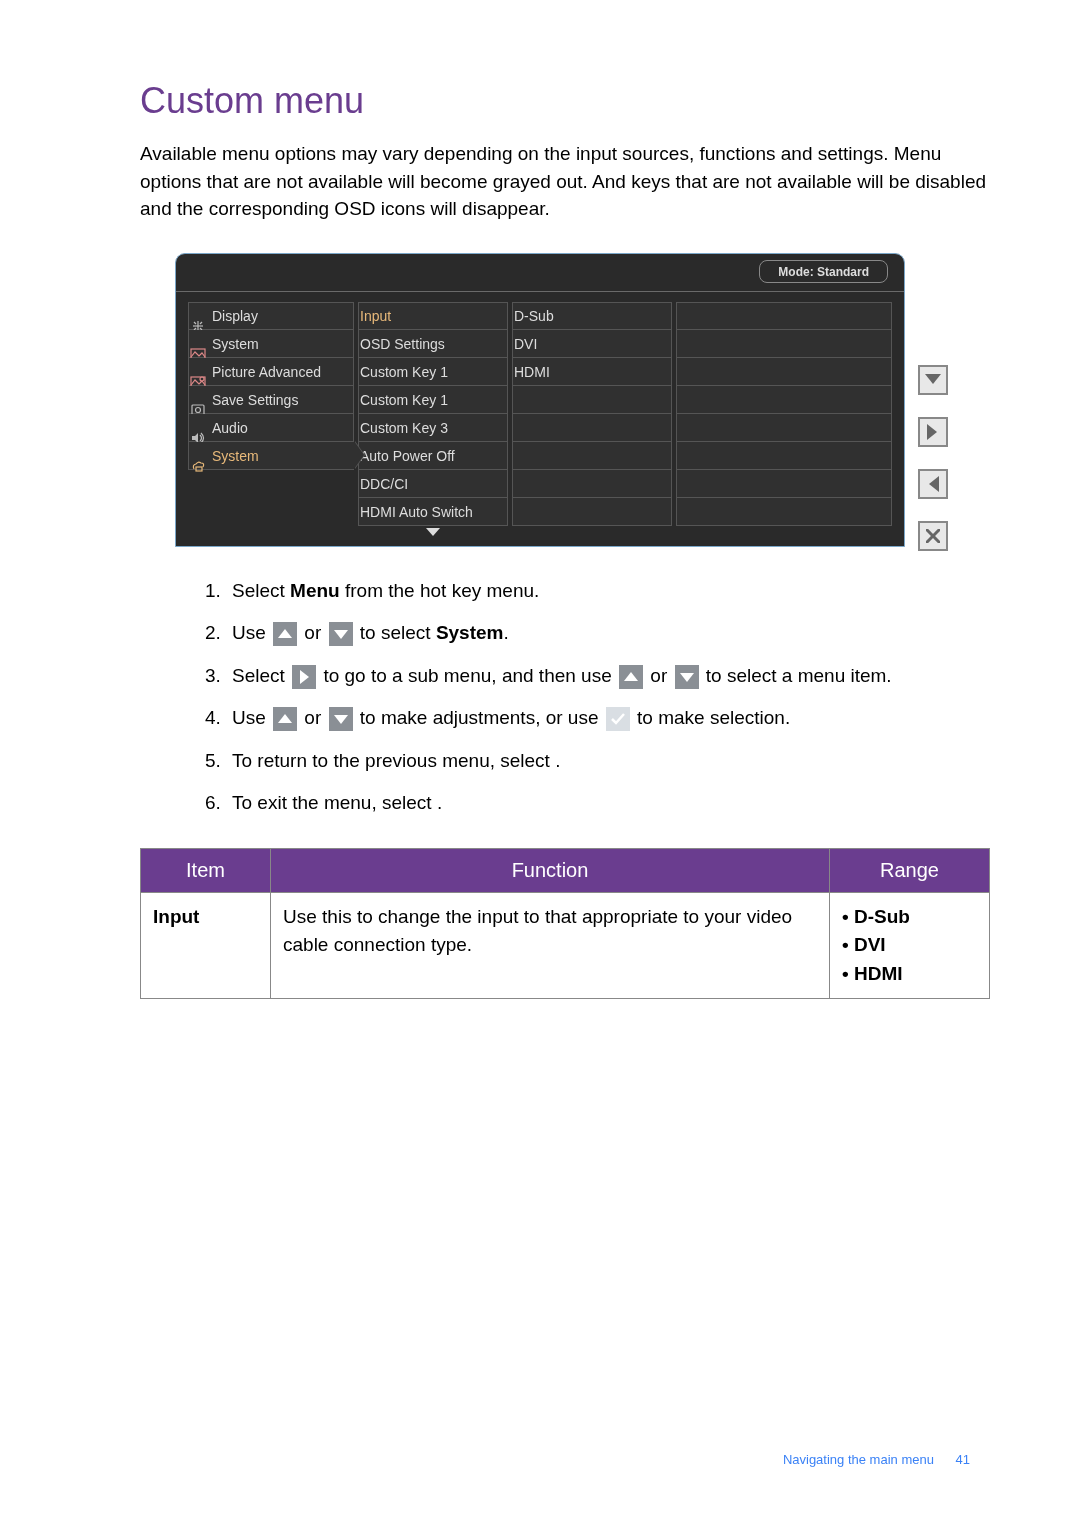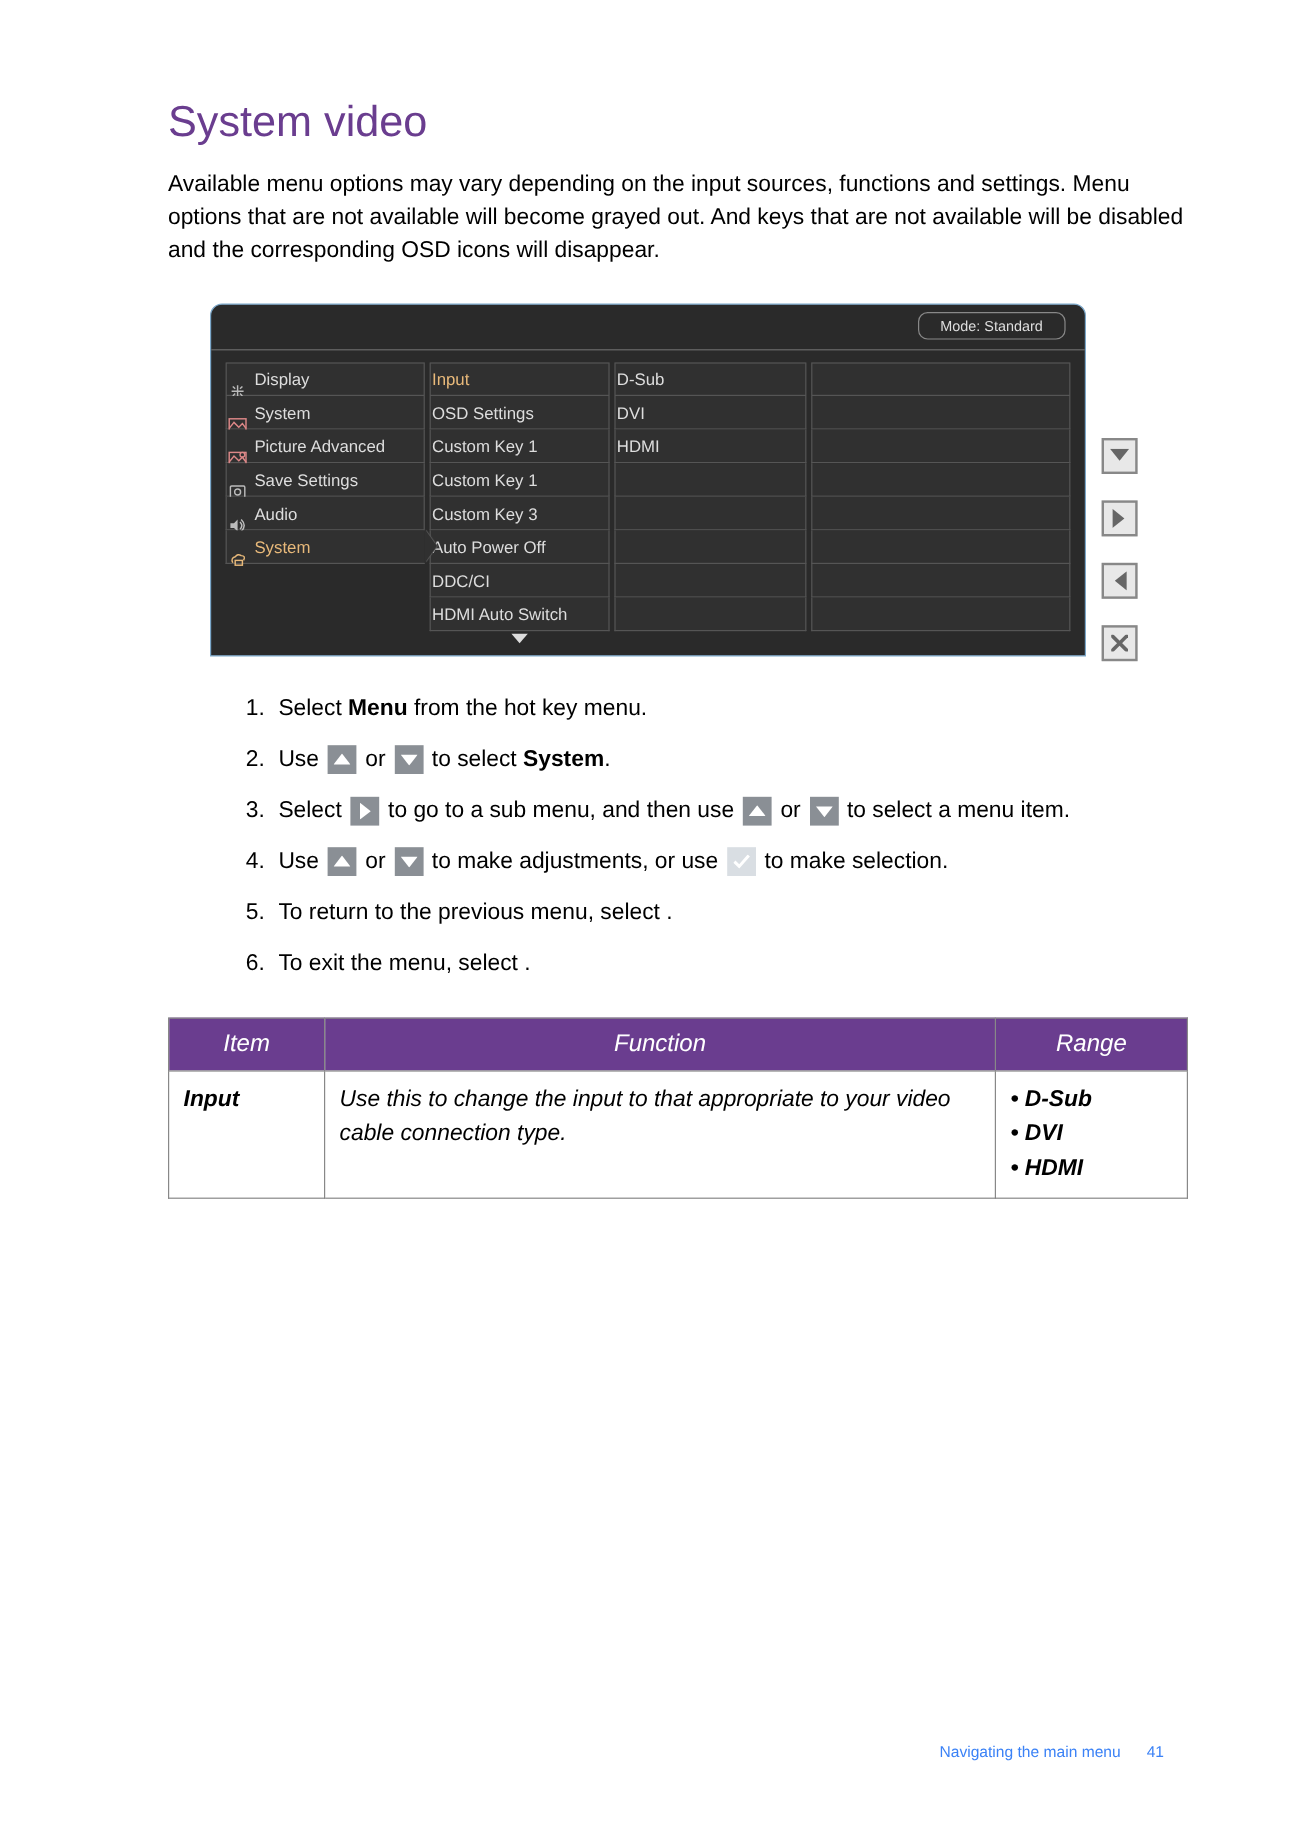--- a/index.html
+++ b/index.html
@@ -38,20 +38,21 @@
     background: #2a2a2a;
     border: 1px solid #7ba7c9;
     border-radius: 10px 10px 0 0;
     padding: 0;
     position: relative;
   }
   .osd-topbar {
     height: 38px;
     border-bottom: 1px solid #6a6a6a;
     position: relative;
+    font-weight: bold;
   }
   .osd-mode {
     position: absolute;
     right: 16px;
     top: 6px;
     border: 1px solid #888;
     border-radius: 8px;
     padding: 4px 18px 3px 18px;
     color: #ddd;
     font-size: 12px;
@@ -181,21 +182,20 @@
   .inline-btn.light { background:#d9dee3; }
   .bold { font-weight: bold; }
 
   
   table.spec {
     width: 100%;
     border-collapse: collapse;
     margin-left: 0;
     margin-top: 10px;
     font-size: 19px;
-    font-style: italic;
   }
   table.spec th {
     background: #6a3d8f;
     color: #fff;
     font-weight: 400;
     padding: 10px 8px;
     border: 1px solid #888;
     font-size: 20px;
   }
   table.spec td {
@@ -214,21 +214,21 @@
     right: 110px;
     font-size: 13px;
     color: #3b82f6;
   }
   .footer .pg { margin-left: 18px; }
 </style>
 </head>
 <body>
 
 <div class="page">
-  <h1>System video</h1>
+  <h1>Custom menu</h1>
   <p class="intro">Available menu options may vary depending on the input sources, functions and settings. Menu options that are not available will become grayed out. And keys that are not available will be disabled and the corresponding OSD icons will disappear.</p>
 
   <div class="osd-wrap">
     <div class="osd">
       <div class="osd-topbar">
         <div class="osd-mode">Mode: Standard</div>
       </div>
       <div class="osd-body">
 
         <div class="osd-col col-main">

